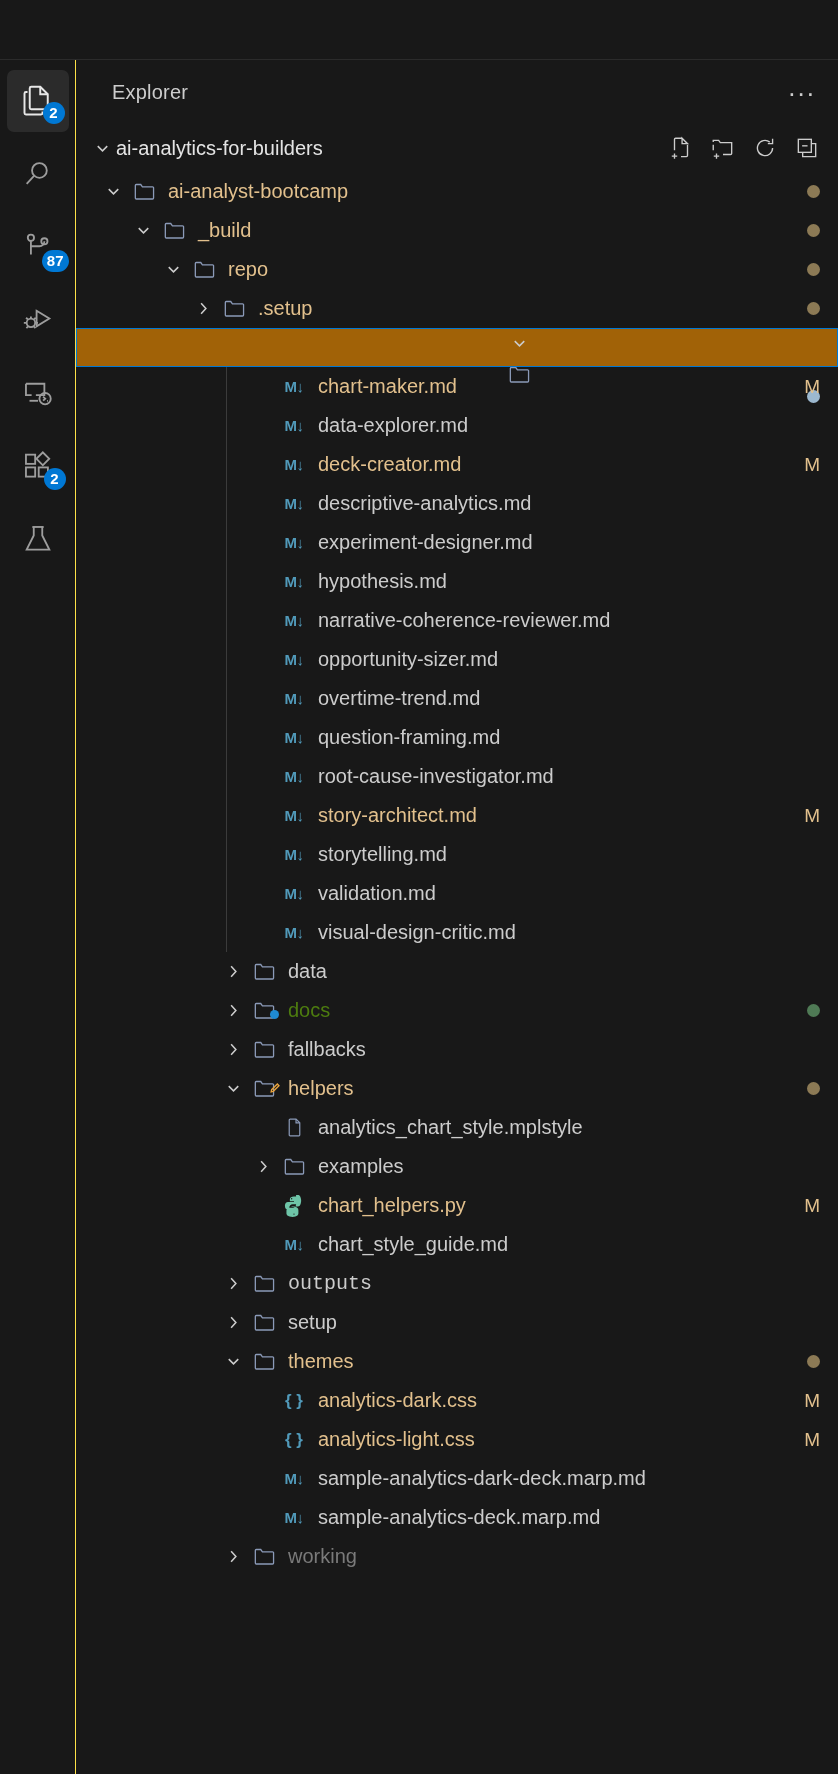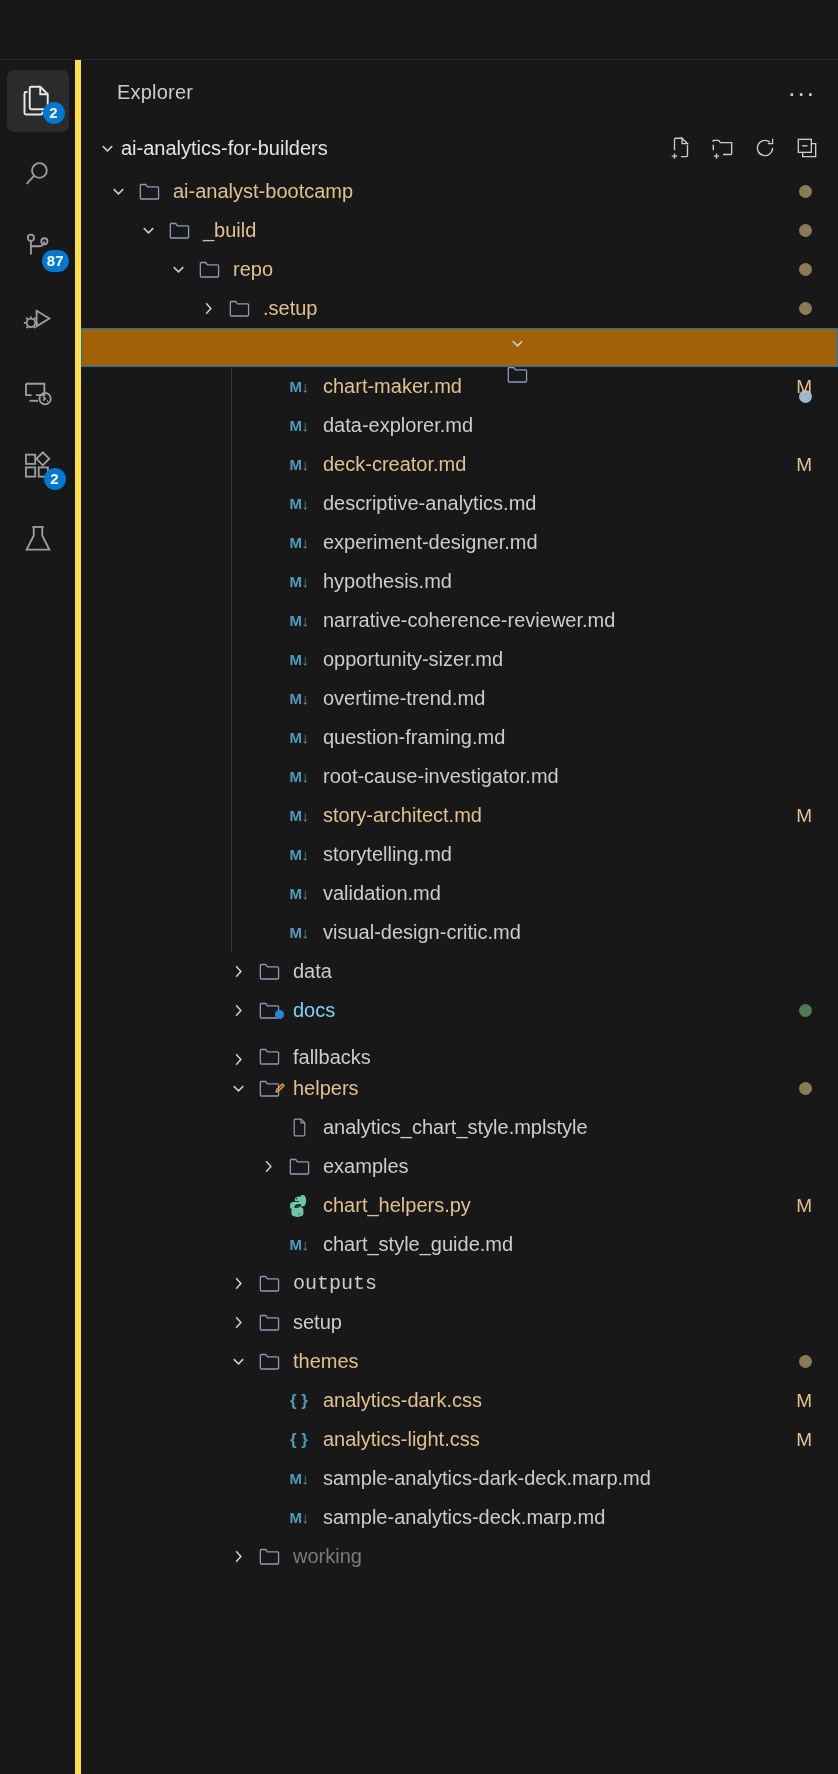--- a/index.html
+++ b/index.html
@@ -42,21 +42,21 @@
     padding: 0 5px;
   }
   .badge.b-explorer { right: 4px; bottom: 8px; }
   .badge.b-scm { right: 0px; bottom: 6px; }
   .badge.b-ext { right: 3px; bottom: 7px; }
 
   
   .sidebar {
     flex: 1 1 auto;
     background: #181818;
-    border-left: 6px solid #fde047;
+    border-left: 1px solid #fde047;
     display: flex; flex-direction: column;
     min-width: 0;
   }
   .side-header {
     height: 64px; flex: 0 0 64px;
     display: flex; align-items: center;
     padding: 0 22px 0 36px;
     color: #cccccc;
   }
   .side-title { font-size: 20px; letter-spacing: .2px; }
@@ -76,21 +76,21 @@
   .root-label { font-size: 20px; font-weight: 400; color: #e4e4e4; }
   .root-actions { margin-left: auto; display: flex; gap: 16px; align-items: center; color: #cccccc; }
   .root-actions span { display:flex; width: 26px; height: 26px; align-items:center; justify-content:center; }
 
   
   .tree { flex: 1 1 auto; overflow: hidden; position: relative; }
   .row {
     height: 39px;
     display: flex; align-items: center;
     position: relative;
-    padding-right: 26px;
+    padding-right: 18px;
     white-space: nowrap;
     font-size: 20px;
   }
   .row.selected { background: #a16207; flex-direction: column; }
   .row.selected::after {
     content:""; position:absolute; inset:0;
     border: 1px solid #0078d4; pointer-events:none;
   }
   .twisty { width: 30px; flex: 0 0 30px; display:flex; align-items:center; justify-content:center; color:#cccccc; }
   .ico { width: 32px; flex: 0 0 32px; display:flex; align-items:center; justify-content:center; position: relative; }
@@ -98,21 +98,21 @@
   .row .status {
     margin-left: auto; font-size: 19px; padding-left: 12px; flex: 0 0 auto;
   }
   .dot {
     margin-left: auto; width: 13px; height: 13px; border-radius: 50%;
     flex: 0 0 13px;
   }
   
   .c-mod   { color: #e2c08d; }
   .c-plain { color: #cccccc; }
-  .c-add   { color: #7dd3fc; }
+  .c-add   { color: #4d7c0f; }
   .c-dim   { color: #7a7a7a; }
   .d-mod   { background: #8c7a55; }
   .d-add   { background: #4f7a55; }
   .d-sel   { background: #9cb8cf; }
 
   
   .guide { position: absolute; top: 0; bottom: 0; width: 1px; background: #3b3b3b; }
 
   
   .md-ico { font-size: 15px; font-weight: 700; color: #519aba; letter-spacing: -0.5px; }
@@ -455,21 +455,21 @@
             </span>
             <span class="ico">
               <svg width="25" height="25" viewBox="0 0 24 24" fill="none" stroke="#8b9ab8" stroke-width="1.25">
                 <path d="M3.2 18.3V6.2a.9.9 0 0 1 .9-.9h4.3l1.6 2.2h9.8a.9.9 0 0 1 .9.9v9.9a.9.9 0 0 1-.9.9H4.1a.9.9 0 0 1-.9-.9z"></path>
               </svg>
               <span class="folder-badge fb-blue"></span>
             </span>
             <span class="label c-add">docs</span>
             <span class="dot d-add"></span>
           </div>
-          <div class="row" style="padding-left: 142px; align-items: flex-end;">
+          <div class="row" style="padding-left: 142px;">
             <span class="twisty">
               <svg width="19" height="19" viewBox="0 0 16 16" fill="none" stroke="currentColor" stroke-width="1.3">
                 <path d="M6 3.5l4 4.5-4 4.5"></path>
               </svg>
             </span>
             <span class="ico">
               <svg width="25" height="25" viewBox="0 0 24 24" fill="none" stroke="#8b9ab8" stroke-width="1.25">
                 <path d="M3.2 18.3V6.2a.9.9 0 0 1 .9-.9h4.3l1.6 2.2h9.8a.9.9 0 0 1 .9.9v9.9a.9.9 0 0 1-.9.9H4.1a.9.9 0 0 1-.9-.9z"></path>
               </svg>
             </span>

